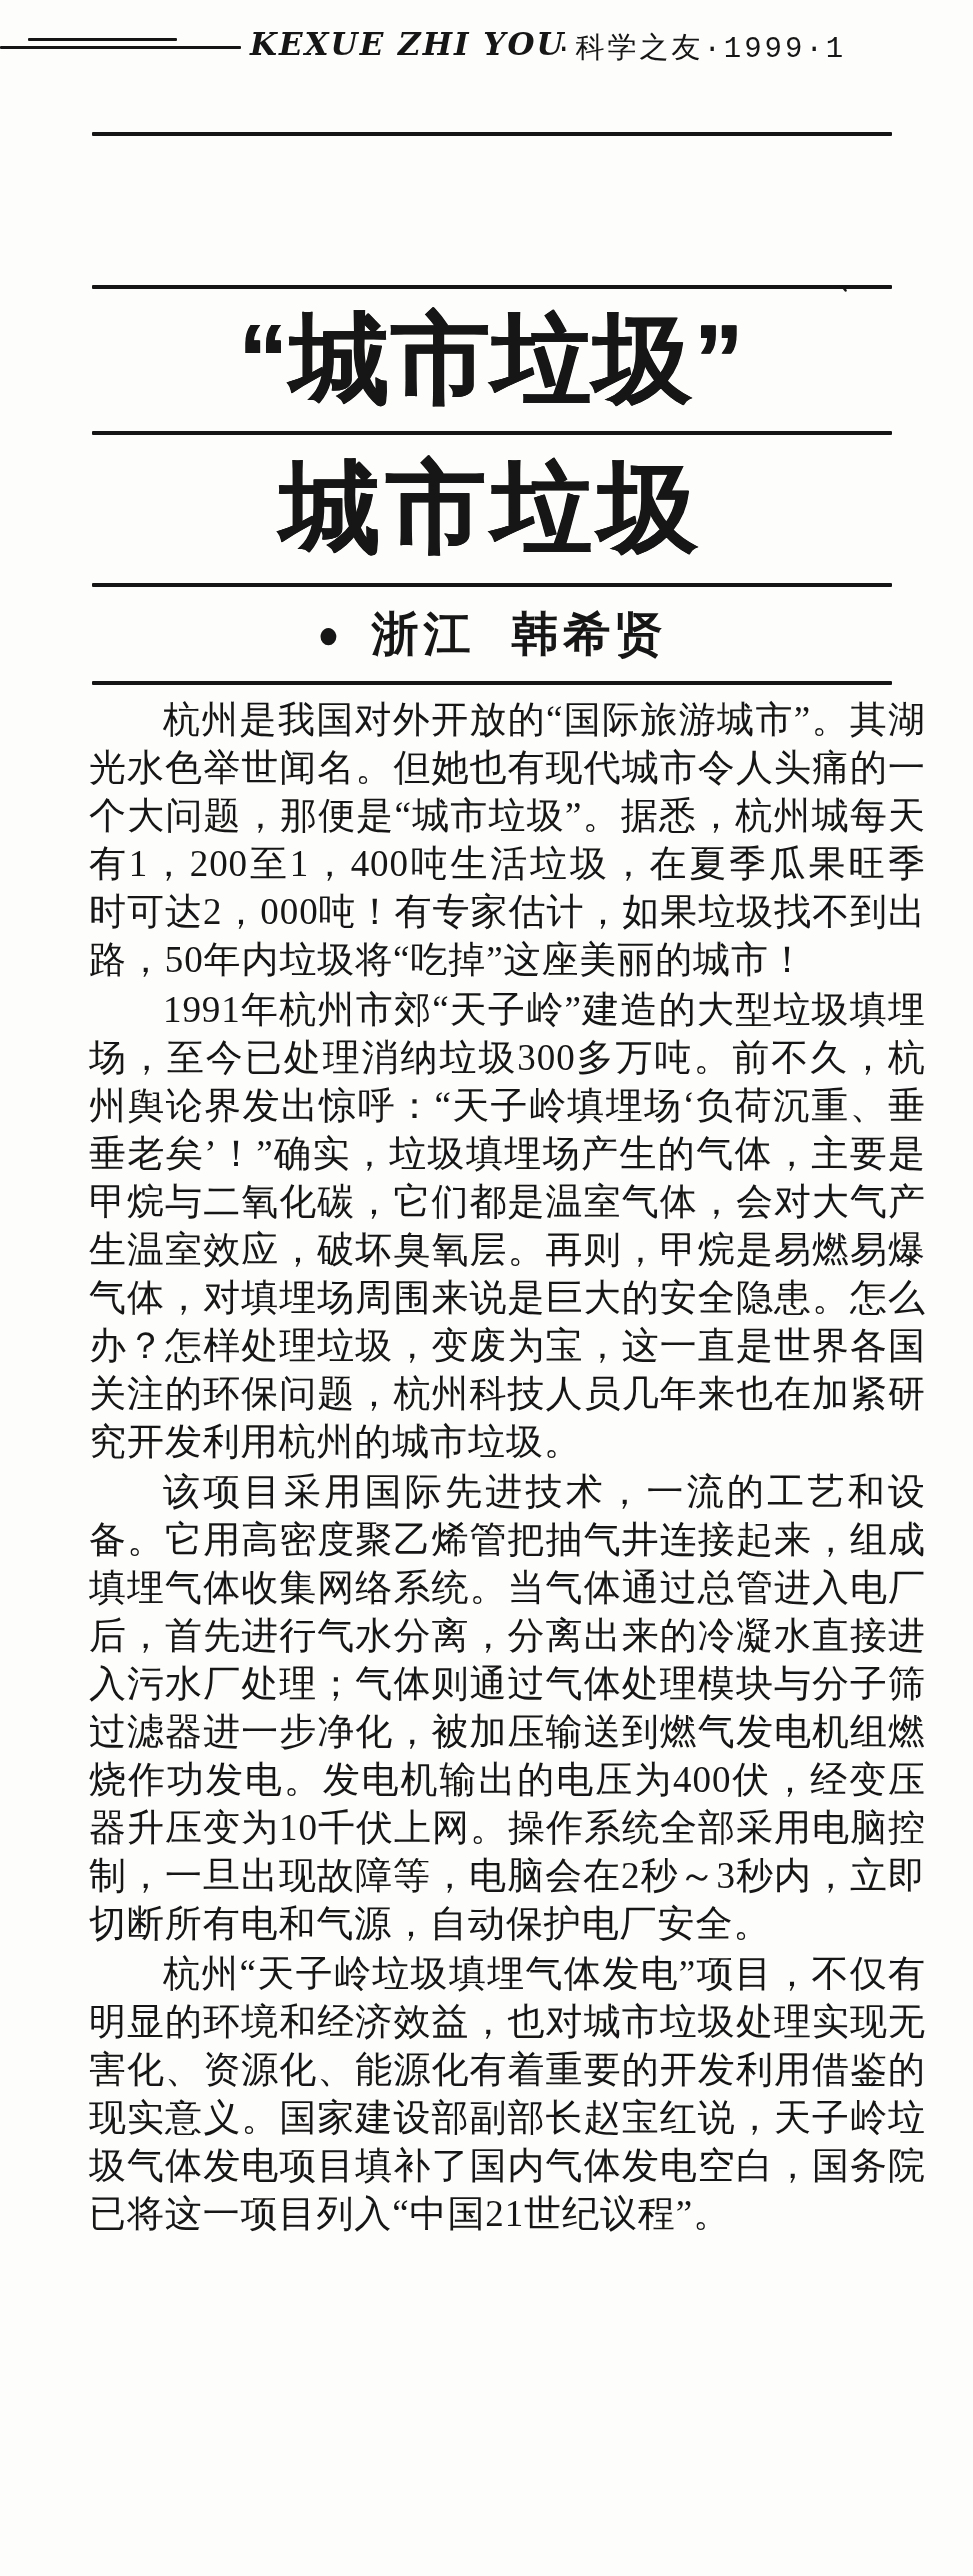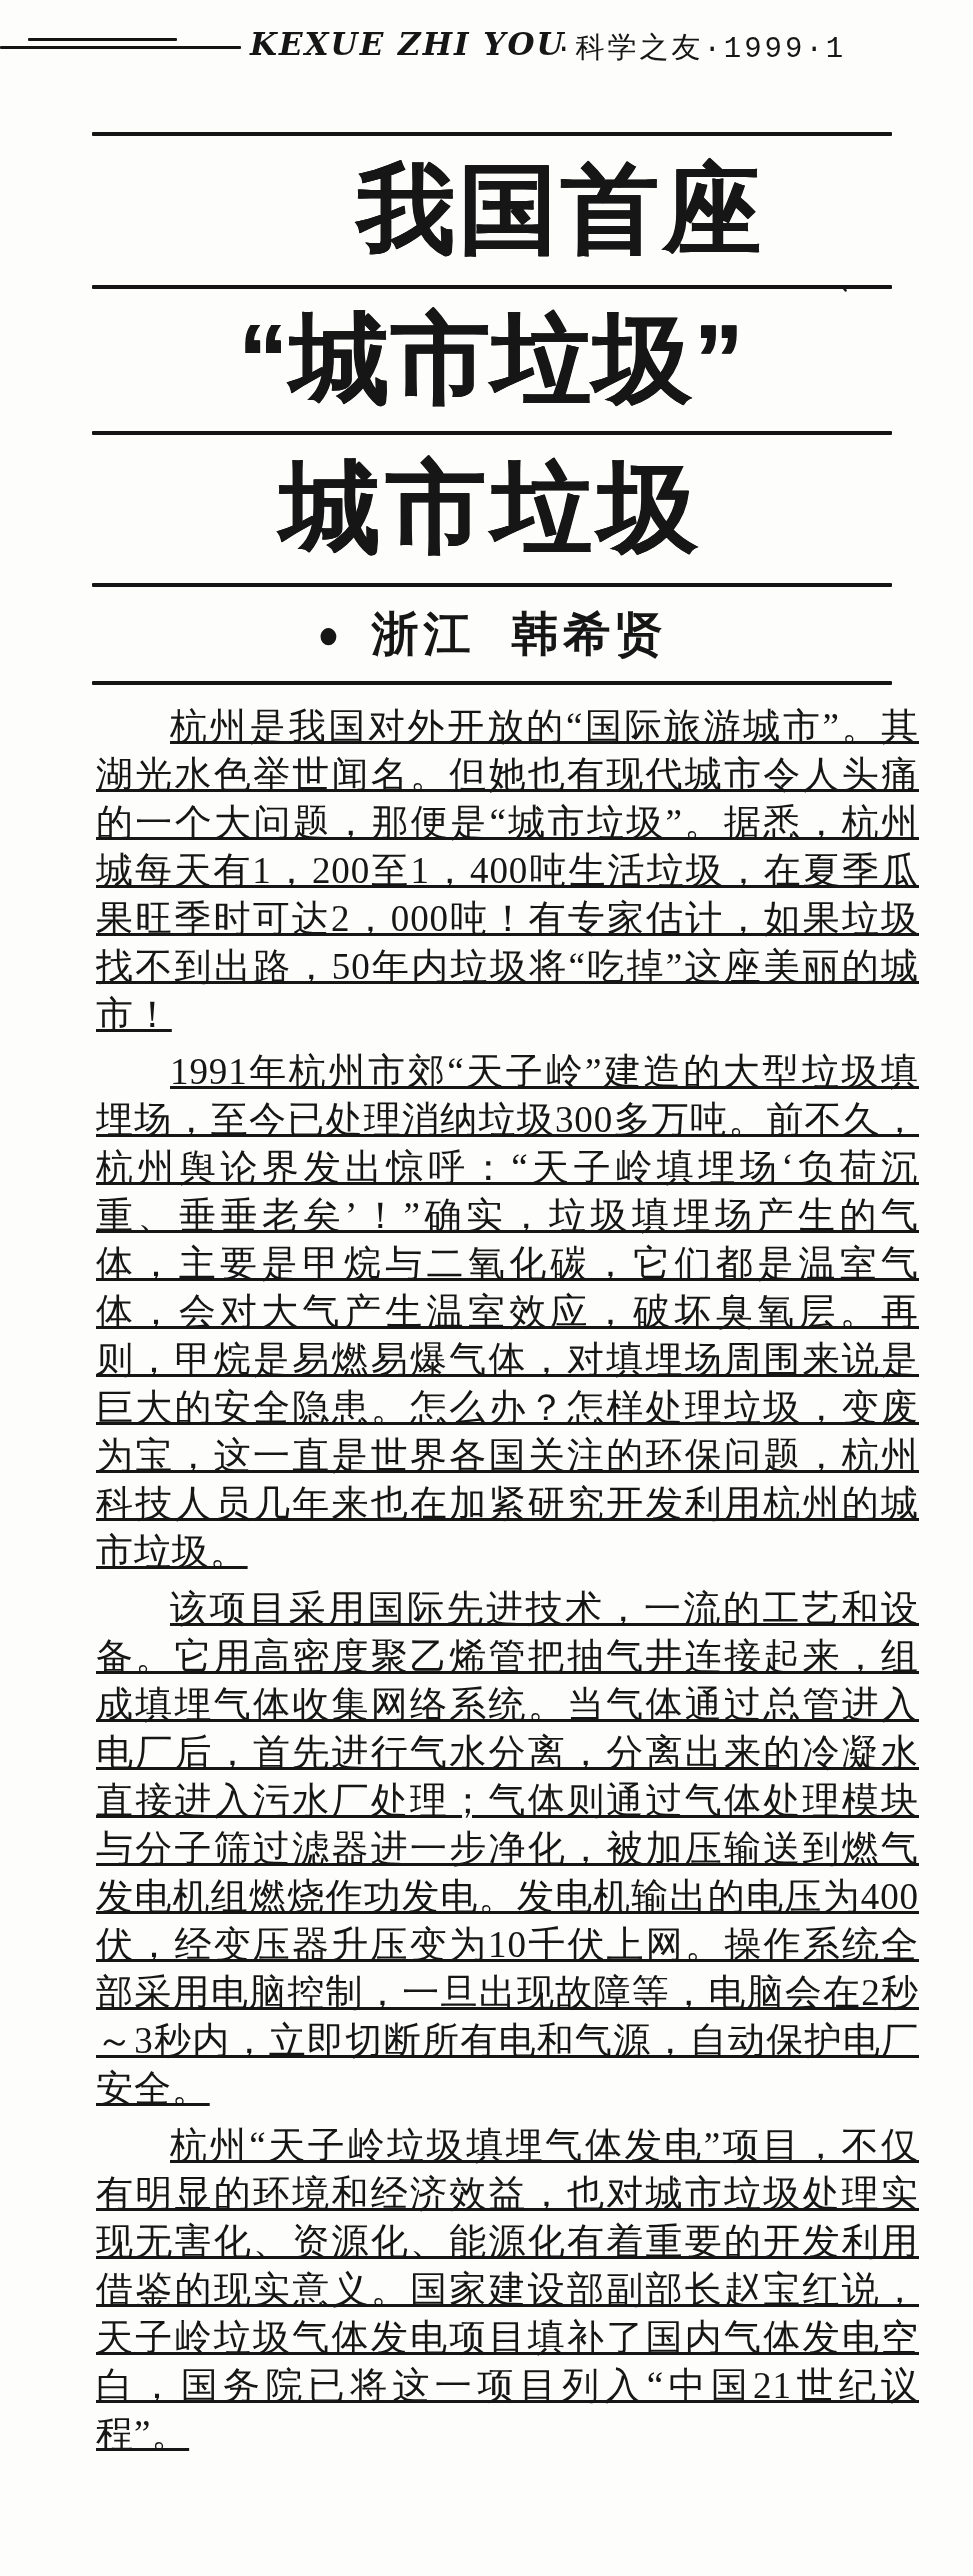--- a/index.html
+++ b/index.html
@@ -56,38 +56,37 @@
   }
   .byline-bullet{font-size:40px;margin-right:26px;transform:scaleX(0.92);}
   .byline-location{margin-right:36px;}
 
   
   .article-body{
     position:absolute;left:87px;top:694px;width:841px;
     font-size:37px;line-height:48px;letter-spacing:0.9px;
     text-align:justify;text-justify:inter-ideograph;
   }
-  .article-body p{margin:9px;text-indent:2em;text-decoration:underline;}
+  .article-body p{margin:2px;text-indent:2em;}
 </style>
 </head>
 <body>
 
 <div class="page">
 
   <div class="journal-header">
     <span class="rule hdr-rule-a"></span>
     <span class="rule hdr-rule-b"></span>
     <span class="journal-latin">KEXUE ZHI YOU</span>
     <span class="journal-issue">·科学之友·1999·1</span>
   </div>
 
   <div class="title-block">
     <div class="rule t-rule"></div>
     <div class="t-row t-row-1">
-      <span>我国首座</span>
       <span class="stray-mark">、</span>
     </div>
     <div class="rule t-rule"></div>
     <div class="t-row t-row-2">
       <span>“城市垃圾”</span>
     </div>
     <div class="rule t-rule"></div>
     <div class="t-row t-row-3">
       <span>城市垃圾</span>
     </div>

